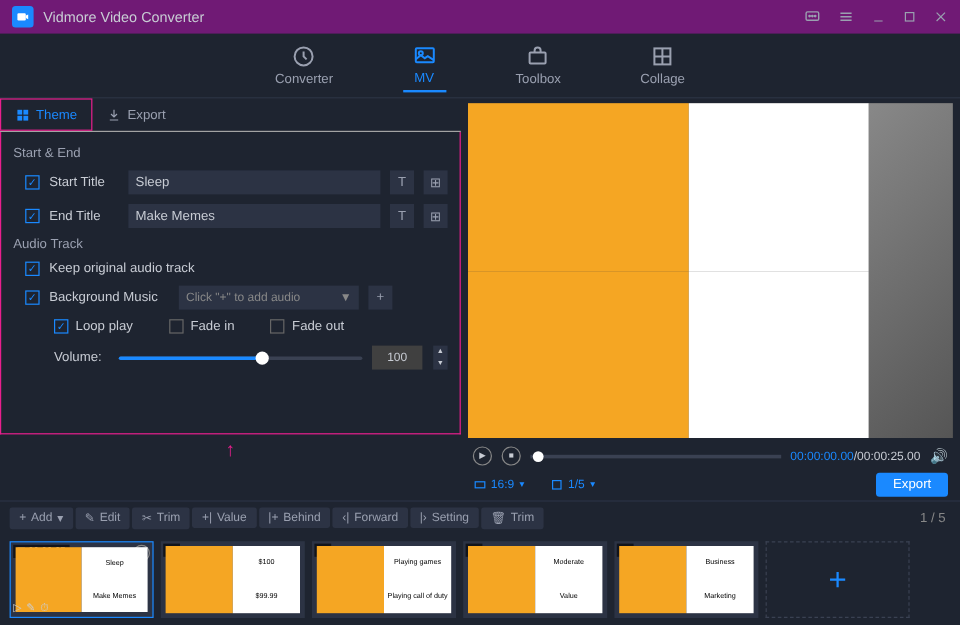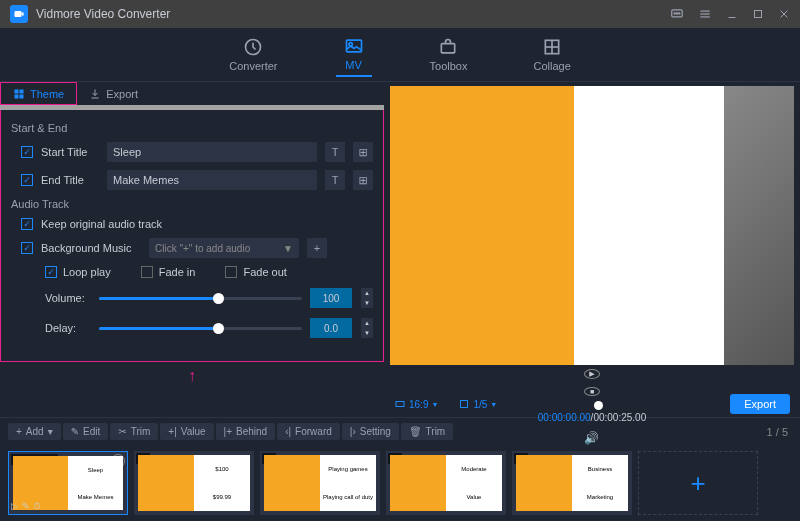--- a/index.html
+++ b/index.html
@@ -1,59 +1,59 @@
 <!DOCTYPE html>
 <html><head>
 <meta charset="utf-8">
 <style>
 * { margin:0; padding:0; box-sizing:border-box; font-family:"Segoe UI",Arial,sans-serif; }
 body { background:#1e2430; width:800px; height:521px; overflow:hidden; color:#c8ccd4; font-size:11px; }
-.titlebar { height:28px; background:#404040; display:flex; align-items:center; padding:0 10px; }
+.titlebar { height:28px; background:#701a75; display:flex; align-items:center; padding:0 10px; }
 .logo { width:18px; height:18px; background:#1a89ff; border-radius:3px; margin-right:8px; display:flex; align-items:center; justify-content:center; }
 .logo svg{width:12px;height:12px;}
 .app-title { font-size:12px; color:#c8ccd4; flex:1; }
 .win-ctrls { display:flex; gap:14px; align-items:center; color:#9aa0b0; }
 .win-ctrls span{cursor:pointer;display:inline-flex;}
 .topnav { height:54px; display:flex; justify-content:center; gap:50px; align-items:center; border-bottom:1px solid #2c3344; }
 .topnav-item { display:flex; flex-direction:column; align-items:center; gap:3px; color:#9aa0b0; cursor:pointer; padding:4px 8px; }
 .topnav-item.active { color:#1a89ff; border-bottom:2px solid #1a89ff; }
 .topnav-item svg { width:20px; height:20px; }
 .main { display:flex; height:335px; }
 .left { width:384px; padding:0; }
-.tabs { height:28px; display:flex; align-items:center; border-bottom:5px solid #a3a3a3; }
+.tabs { height:28px; display:flex; align-items:center; border-bottom:1px solid #a3a3a3; }
 .tab { display:flex; align-items:center; gap:5px; padding:0 12px; height:100%; cursor:pointer; color:#9aa0b0; }
 .tab-selected-outer{border:1px solid #e91e8e;display:flex;height:100%;}
 .tab.active { color:#1a89ff; }
 .settings-panel { border:1px solid #e91e8e; border-top:none; padding:8px 10px 14px; height:252px; position:relative;}
 .sec-title { color:#9aa0b0; font-size:11px; margin:4px 0 8px; }
 .row { display:flex; align-items:center; gap:8px; margin-bottom:8px; padding-left:10px; }
 .cb { width:12px; height:12px; border:1px solid #1a89ff; display:inline-flex; align-items:center; justify-content:center; color:#1a89ff; font-size:9px; cursor:pointer;}
 .cb.unchecked{border-color:#666;color:transparent;}
 .lbl { width:58px; color:#c8ccd4; font-size:11px; }
 .input { flex:1; height:20px; background:#2c3344; border:none; color:#c8ccd4; padding:0 6px; font-size:11px; }
 .icon-btn { width:20px; height:20px; background:#2c3344; display:flex; align-items:center; justify-content:center; cursor:pointer; color:#9aa0b0;}
 .dropdown { width:150px; height:20px; background:#2c3344; display:flex; align-items:center; padding:0 6px; color:#888; font-size:10px; justify-content:space-between;}
 .subrow { display:flex; gap:30px; padding-left:34px; margin-bottom:10px; }
 .sliderrow { display:flex; align-items:center; gap:8px; padding-left:34px; margin-bottom:10px; }
 .sliderrow .slbl{width:46px;}
 .slider { flex:1; height:3px; background:#3a4152; position:relative; border-radius:2px; cursor:pointer;}
 .slider-fill { position:absolute; left:0; top:0; height:100%; background:#1a89ff; border-radius:2px;}
 .slider-thumb { position:absolute; top:-4px; width:11px; height:11px; background:#fff; border-radius:50%; }
-.numbox { width:42px; height:20px; background:#0369a1; display:flex; align-items:center; justify-content:center; font-size:10px; }
+.numbox { width:42px; height:20px; background:#404040; display:flex; align-items:center; justify-content:center; font-size:10px; }
 .stepper{width:12px;height:20px;display:flex;flex-direction:column;background:#2c3344;margin-left:1px;}
 .stepper span{flex:1;display:flex;align-items:center;justify-content:center;font-size:6px;cursor:pointer;}
 .arrow-up{position:absolute;bottom:-24px;left:50%;transform:translateX(-50%);color:#e91e8e;font-size:16px;}
 .right { flex:1; display:flex; flex-direction:column; padding:0 6px; }
 .preview { flex:1; background:#404040; margin:4px 0; position:relative; display:flex;}
 .preview-img{flex:1;display:flex;flex-direction:column;}
 .drake-top,.drake-bot{flex:1;display:flex;}
 .drake-left{flex:1.1;background:#f5a623;}
 .drake-right{flex:0.9;background:#fff;}
 .preview-side{width:70px;background:linear-gradient(135deg,#888,#555);}
-.playbar { height:22px; display:flex; align-items:center; gap:8px; padding:0 4px;flex-direction:column;}
+.playbar { height:22px; display:flex; align-items:center; gap:8px; padding:0 4px;}
 .play-btn { width:16px; height:16px; border:1px solid #888; border-radius:50%; display:flex; align-items:center; justify-content:center; cursor:pointer; font-size:7px;}
 .progress { flex:1; height:3px; background:#3a4152; position:relative;}
 .progress-dot{position:absolute;left:2px;top:-3px;width:9px;height:9px;background:#fff;border-radius:50%;}
 .time { font-size:10px; }
 .time .cur{color:#1a89ff;}
 .vol-icon{color:#888;font-size:12px;}
 .controlbar { height:26px; display:flex; align-items:center; gap:20px; padding:0 4px; color:#1a89ff;}
 .ctrl-item{display:flex;align-items:center;gap:3px;font-size:10px;cursor:pointer;}
 .export-btn { margin-left:auto; background:#1a89ff; color:#fff; padding:4px 14px; border-radius:3px; font-size:11px; cursor:pointer;}
 .toolbar{height:28px;display:flex;align-items:center;gap:2px;padding:0 8px;border-top:1px solid #2c3344;}
@@ -220,32 +220,20 @@
         <div class="slider">
             <div class="slider-fill" style="width:58%"></div>
             <div class="slider-thumb" style="left:56%"></div>
           </div>
         <div class="numbox">100</div>
         <div class="stepper">
             <span>▲</span>
             <span>▼</span>
           </div>
       </div>
-      <div class="sliderrow">
-        <span class="slbl">Delay:</span>
-        <div class="slider">
-            <div class="slider-fill" style="width:58%"></div>
-            <div class="slider-thumb" style="left:56%"></div>
-          </div>
-        <div class="numbox">0.0</div>
-        <div class="stepper">
-            <span>▲</span>
-            <span>▼</span>
-          </div>
-      </div>
       <div class="arrow-up">↑</div>
     </div>
   </div>
   <div class="right">
     <div class="preview">
       <div class="preview-img">
         <div class="drake-top">
             <div class="drake-left"></div>
             <div class="drake-right"></div>
           </div>

